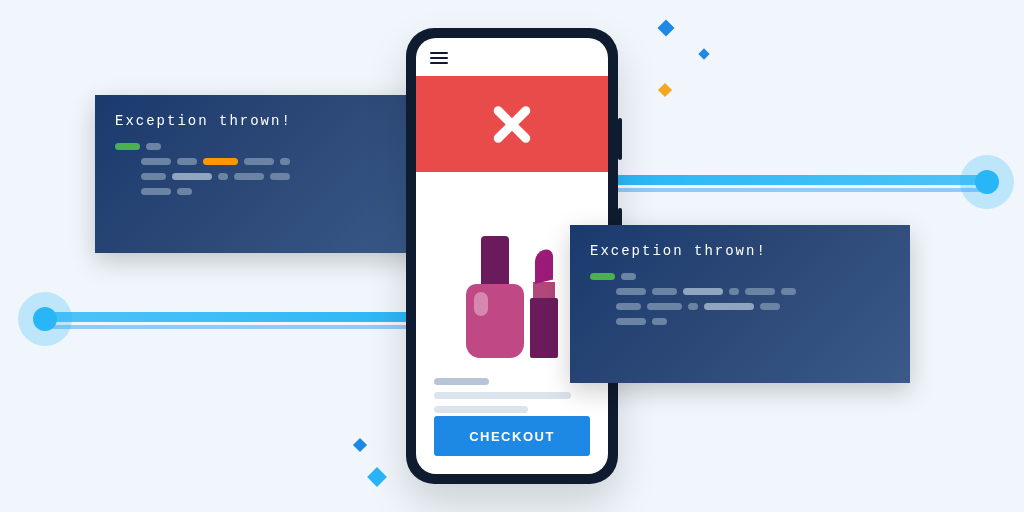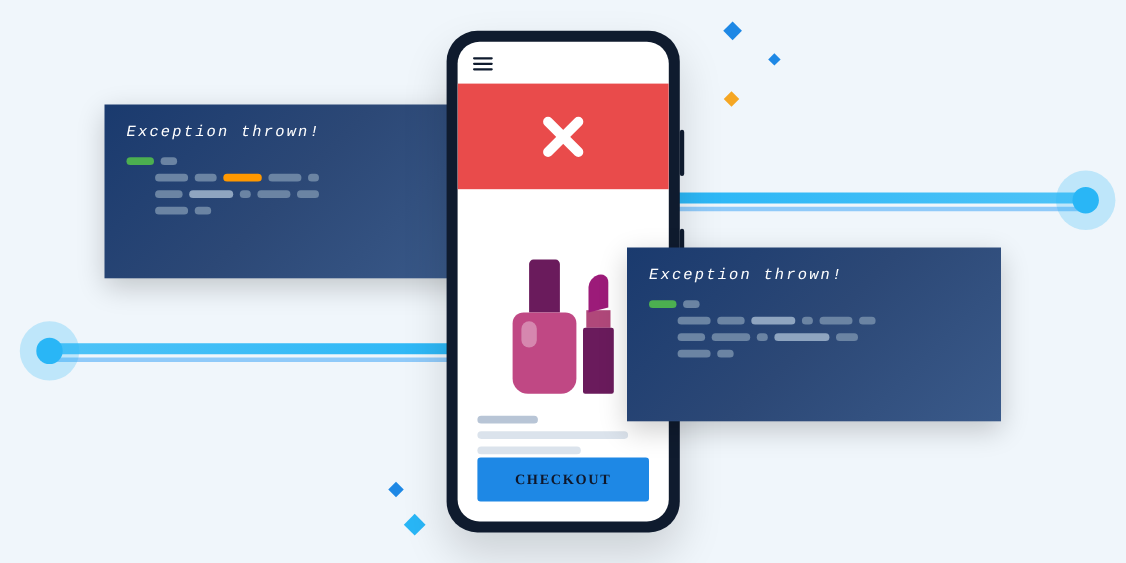--- a/index.html
+++ b/index.html
@@ -54,21 +54,20 @@
   .pulse-right-inner { width: 24px; height: 24px; background: #29b6f6; top: 170px; left: 975px; }
   .pulse-left-outer { width: 54px; height: 54px; background: rgba(41,182,246,0.25); top: 292px; left: 18px; }
   .pulse-left-inner { width: 24px; height: 24px; background: #29b6f6; top: 307px; left: 33px; }
 
   
   .code-panel {
     position: absolute;
     background: linear-gradient(135deg, #1a3a6e 0%, #2c4876 50%, #3a5a8a 100%);
     padding: 18px 20px;
     box-shadow: 0 8px 24px rgba(0,0,0,0.2);
-    font-style: italic;
   }
   .panel-left { top: 95px; left: 95px; width: 335px; height: 158px; z-index: 2; }
   .panel-right { top: 225px; left: 570px; width: 340px; height: 158px; z-index: 6; }
   .code-title {
     color: #ffffff;
     font-size: 14px;
     letter-spacing: 2px;
     margin-bottom: 14px;
     font-weight: normal;
   }
@@ -210,24 +209,24 @@
   .desc-line { height: 7px; background: #dbe3ec; border-radius: 4px; margin-bottom: 7px; }
   .dl1 { width: 35%; background: #b8c5d6; }
   .dl2 { width: 88%; }
   .dl3 { width: 60%; }
 
   .checkout-btn {
     position: absolute;
     bottom: 18px; left: 18px; right: 18px;
     height: 40px;
     background: #1e88e5;
-    color: #0f172a;
+    color: #ffffff;
     border: none;
     border-radius: 3px;
-    font-family: Liberation Serif, serif;
+    font-family: Liberation Sans, sans-serif;
     font-weight: bold;
     font-size: 13px;
     letter-spacing: 1.5px;
     cursor: pointer;
   }
 </style>
 </head>
 <body>
 
 <div class="diamond d1"></div>

